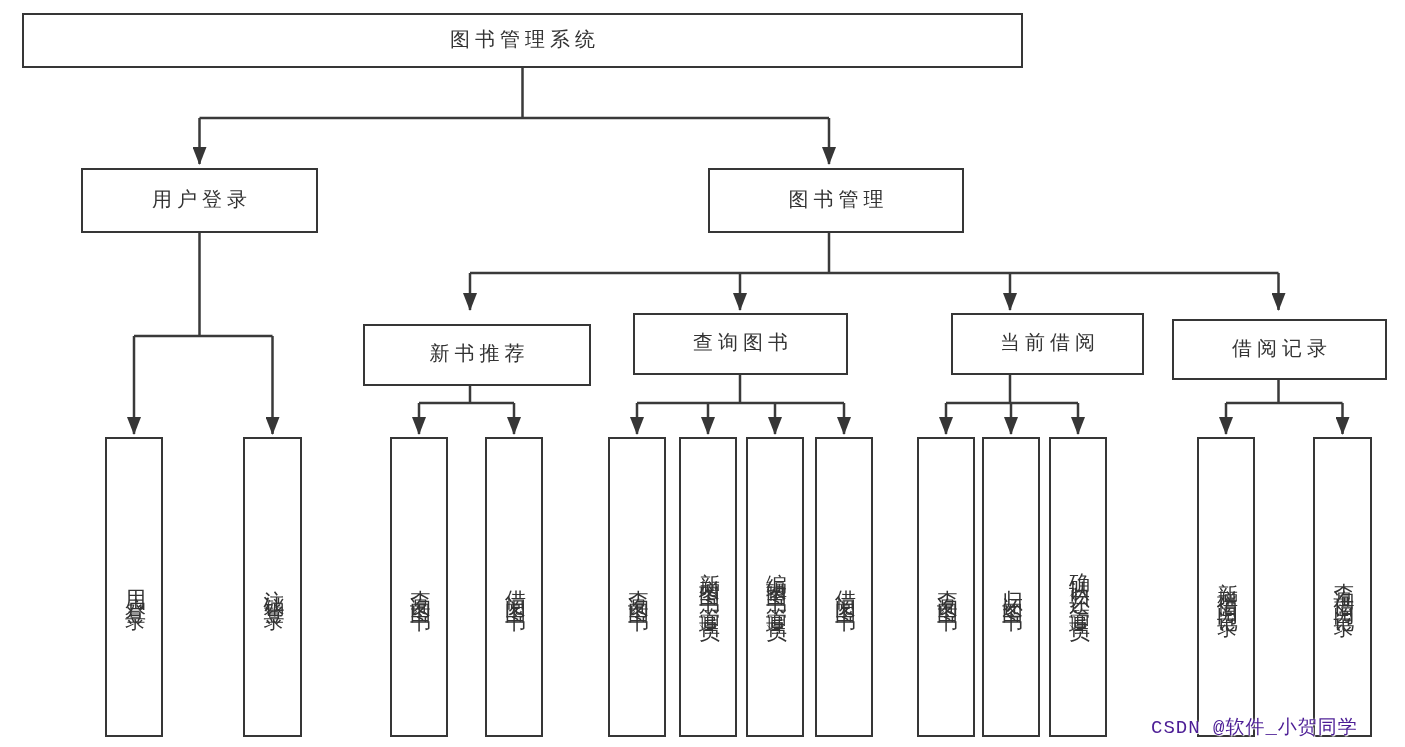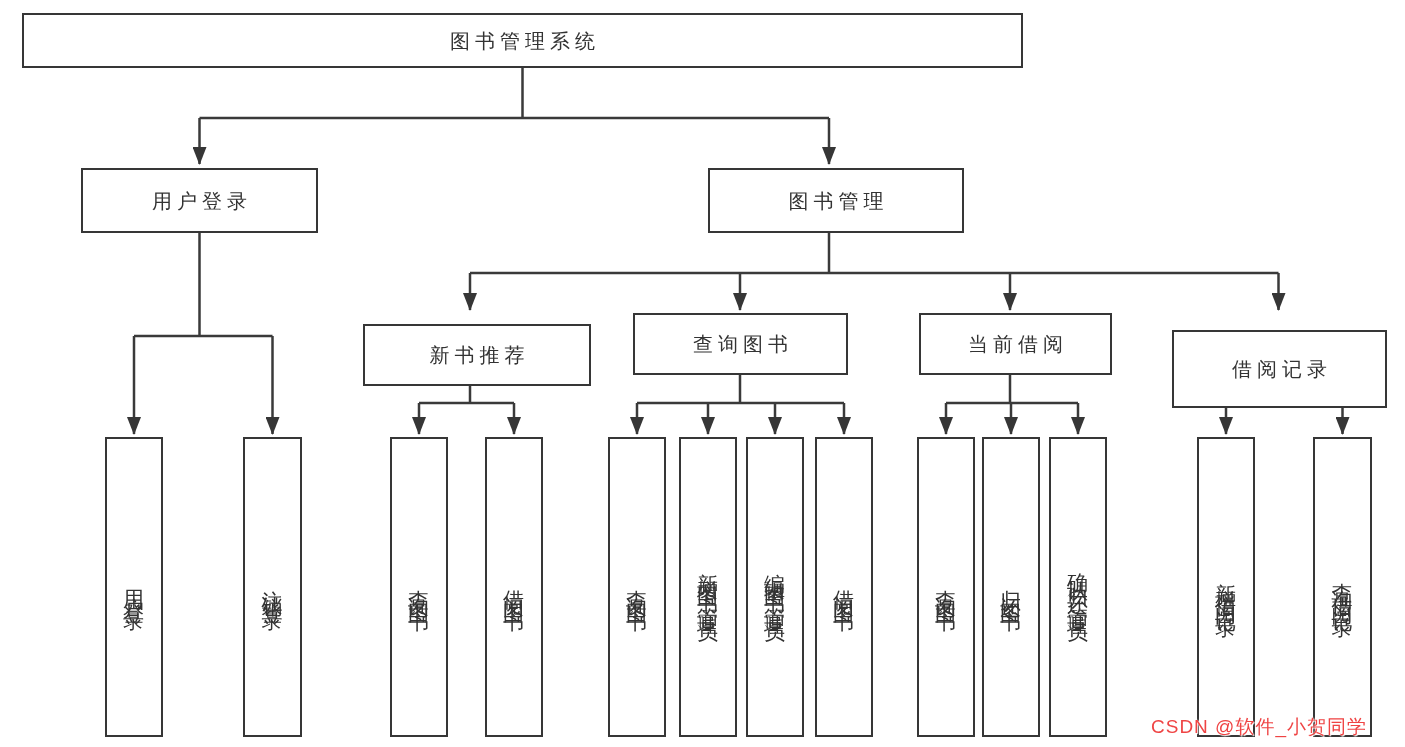--- a/index.html
+++ b/index.html
@@ -2,21 +2,21 @@
 <html><head>
 <meta charset="utf-8">
 <style>
   * { margin: 0; padding: 0; box-sizing: border-box; }
   html, body { background: #ffffff; }
   .canvas {
     position: relative;
     width: 1405px;
     height: 747px;
     background: #ffffff;
-    font-family: Liberation Sans, sans-serif;
+    font-family: Liberation Mono, monospace;
     color: #333333;
     overflow: hidden;
   }
   .wires {
     position: absolute;
     left: 0; top: 0;
     width: 1405px; height: 747px;
   }
   .wire {
     stroke: #3a3a3a;
@@ -44,21 +44,21 @@
     font-size: 21px;
     letter-spacing: 7px;
     white-space: nowrap;
   }
   .watermark {
     position: absolute;
     left: 1151px;
     top: 714px;
     font-size: 19px;
     letter-spacing: 1px;
-    color: #ef4444;
+    color: #4c1d95;
     text-shadow: 0 0 2px #ffffff, 1px 1px 1px #ffffff;
     white-space: nowrap;
   }
 </style>
 </head>
 <body>
 
 <div class="canvas">
 
   <svg class="wires" width="1405" height="747" viewBox="0 0 1405 747" xmlns="http://www.w3.org/2000/svg">
@@ -104,22 +104,22 @@
     <path class="wire" d="M1342.5 403 V434" marker-end="url(#arr)"></path>
   </svg>
 
   <div class="node hbox" style="left:22px; top:13px; width:1001px; height:55px;">图书管理系统</div>
 
   <div class="node hbox" style="left:81px; top:168px; width:237px; height:65px;">用户登录</div>
   <div class="node hbox" style="left:708px; top:168px; width:256px; height:65px;">图书管理</div>
 
   <div class="node hbox" style="left:363px; top:324px; width:228px; height:62px;">新书推荐</div>
   <div class="node hbox" style="left:633px; top:313px; width:215px; height:62px;">查询图书</div>
-  <div class="node hbox" style="left:919px; top:313px; width:193px; height:62px;">当前借阅</div>
-  <div class="node hbox" style="left:1172px; top:330px; width:215px; height:78px;">借阅记录</div>
+  <div class="node hbox" style="left:951px; top:313px; width:193px; height:62px;">当前借阅</div>
+  <div class="node hbox" style="left:1172px; top:319px; width:215px; height:61px;">借阅记录</div>
 
   <div class="node vbox" style="left:105px; top:437px; width:58px; height:300px;">用户登录</div>
   <div class="node vbox" style="left:243px; top:437px; width:59px; height:300px;">注销登录</div>
 
   <div class="node vbox" style="left:390px; top:437px; width:58px; height:300px;">查询图书</div>
   <div class="node vbox" style="left:485px; top:437px; width:58px; height:300px;">借阅图书</div>
 
   <div class="node vbox" style="left:608px; top:437px; width:58px; height:300px;">查询图书</div>
   <div class="node vbox" style="left:679px; top:437px; width:58px; height:300px;">新增图书（管理员）</div>
   <div class="node vbox" style="left:746px; top:437px; width:58px; height:300px;">编辑图书（管理员）</div>

